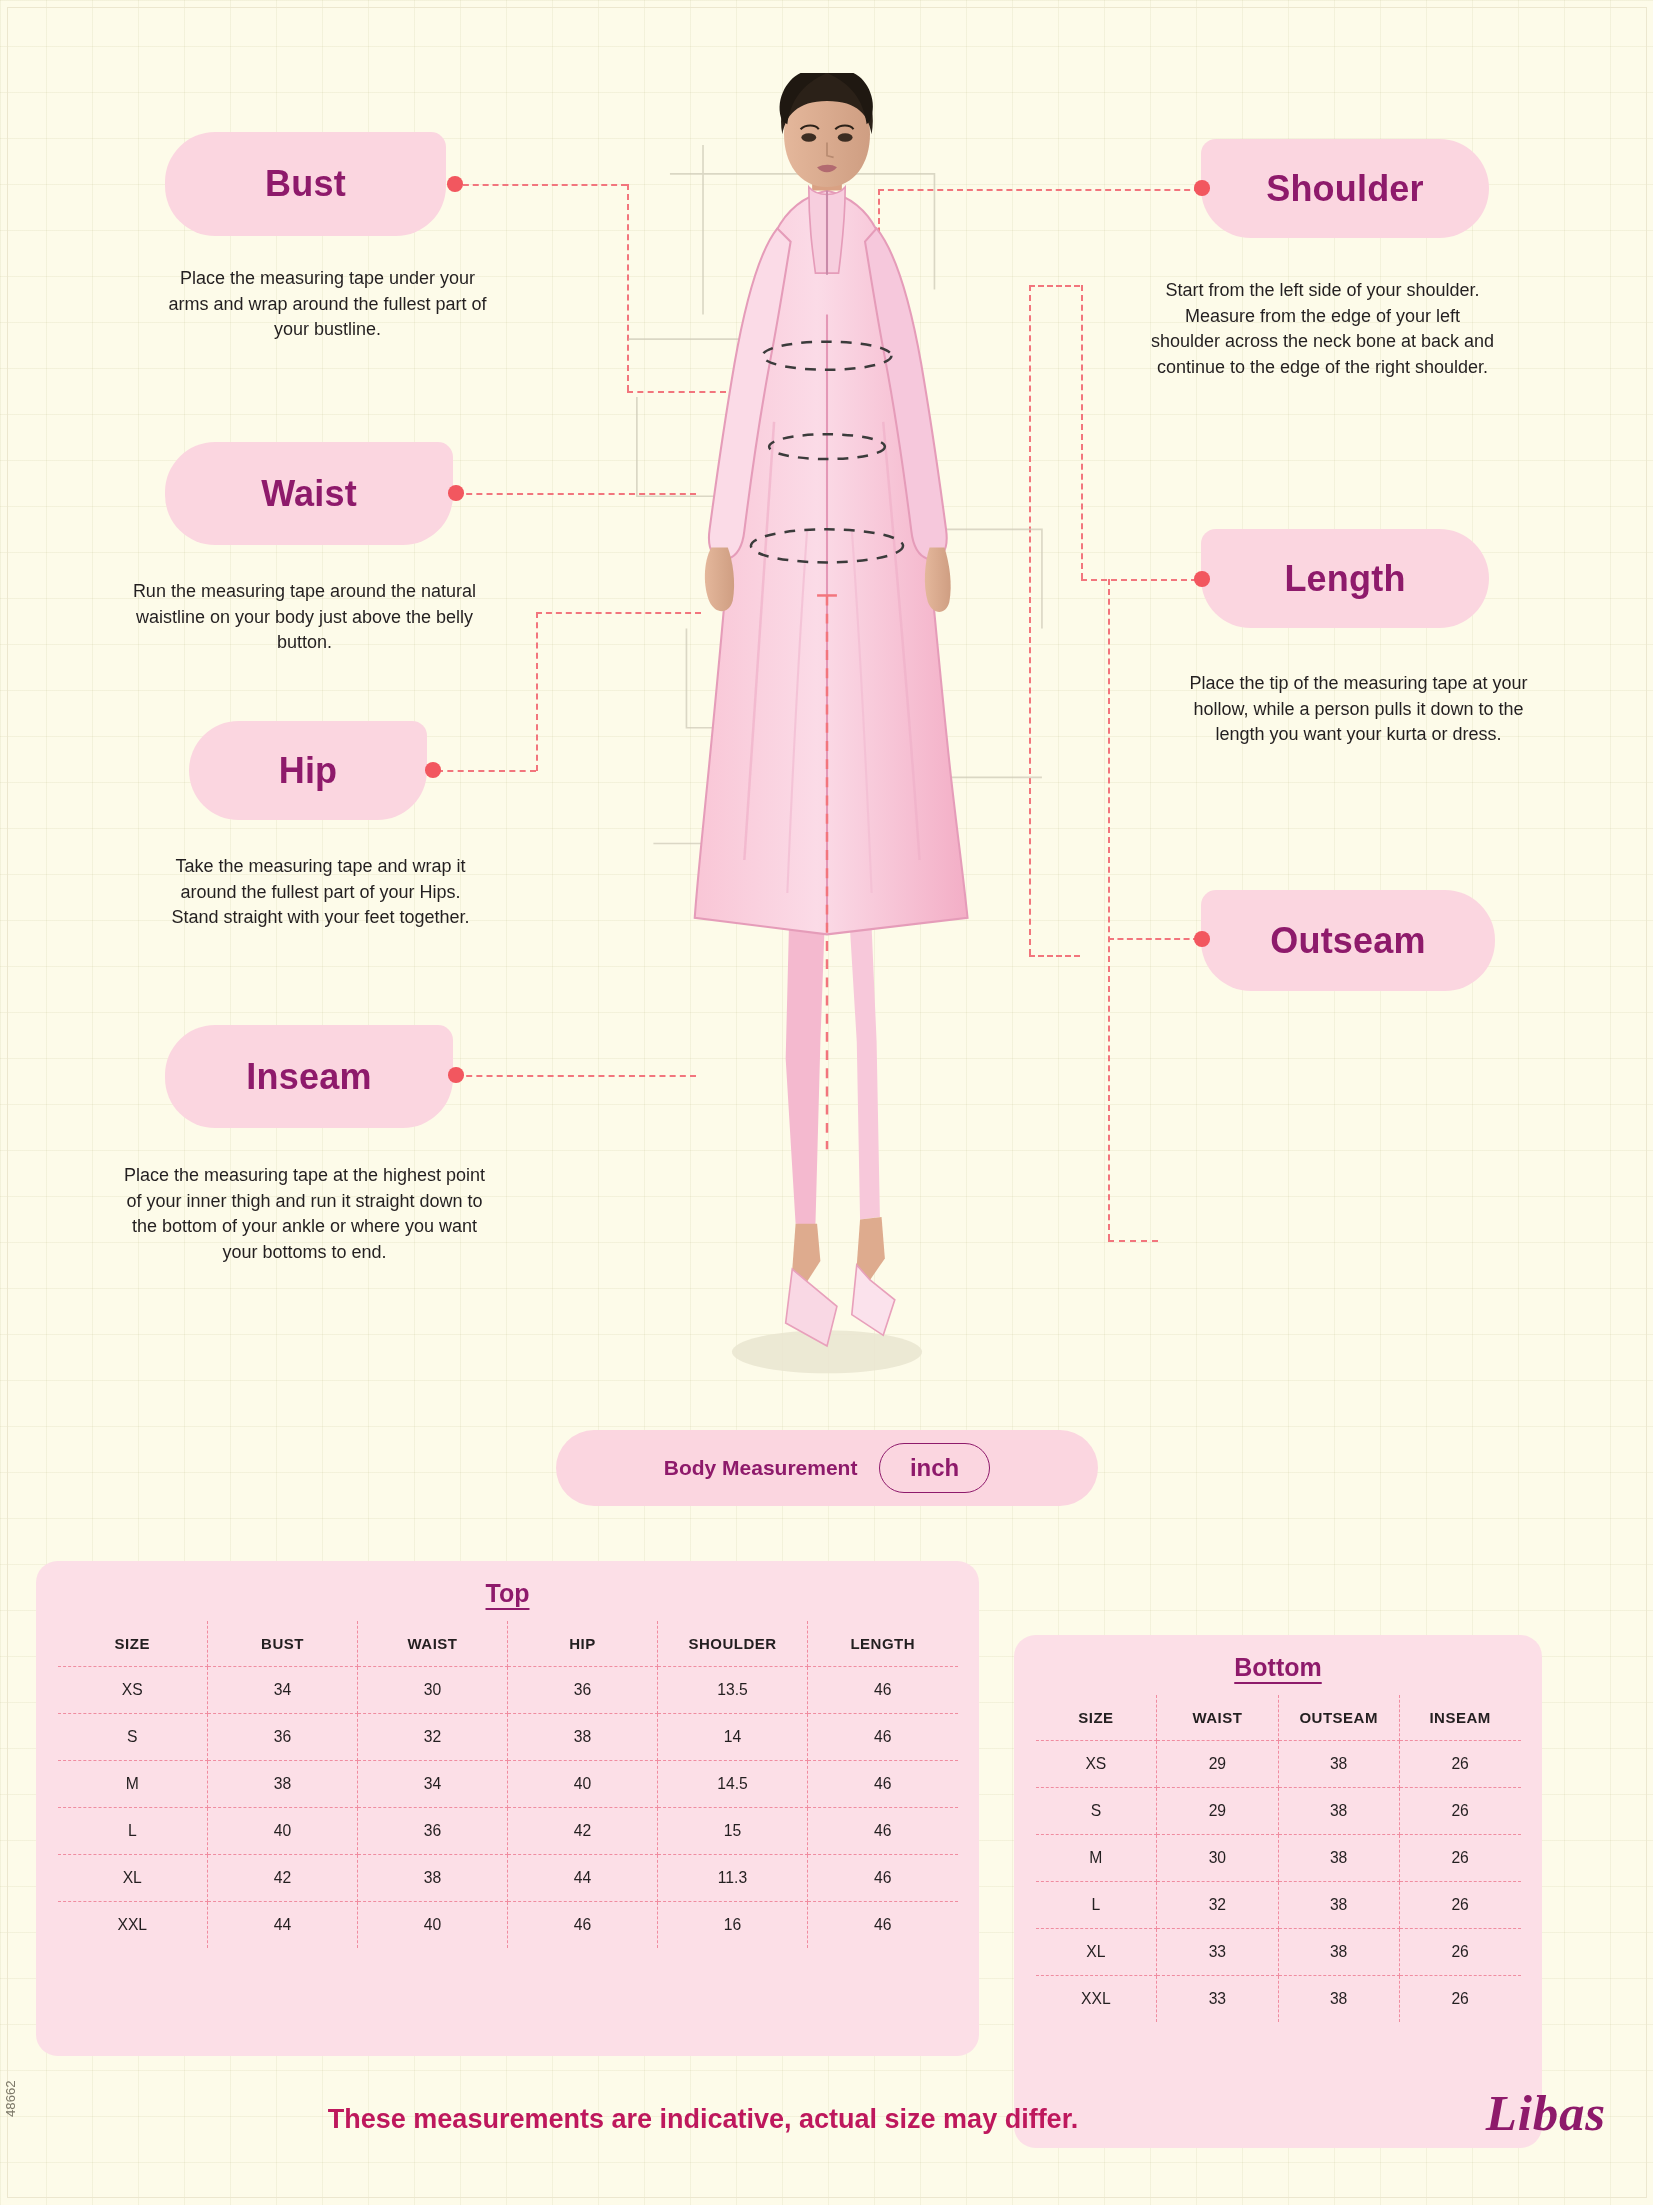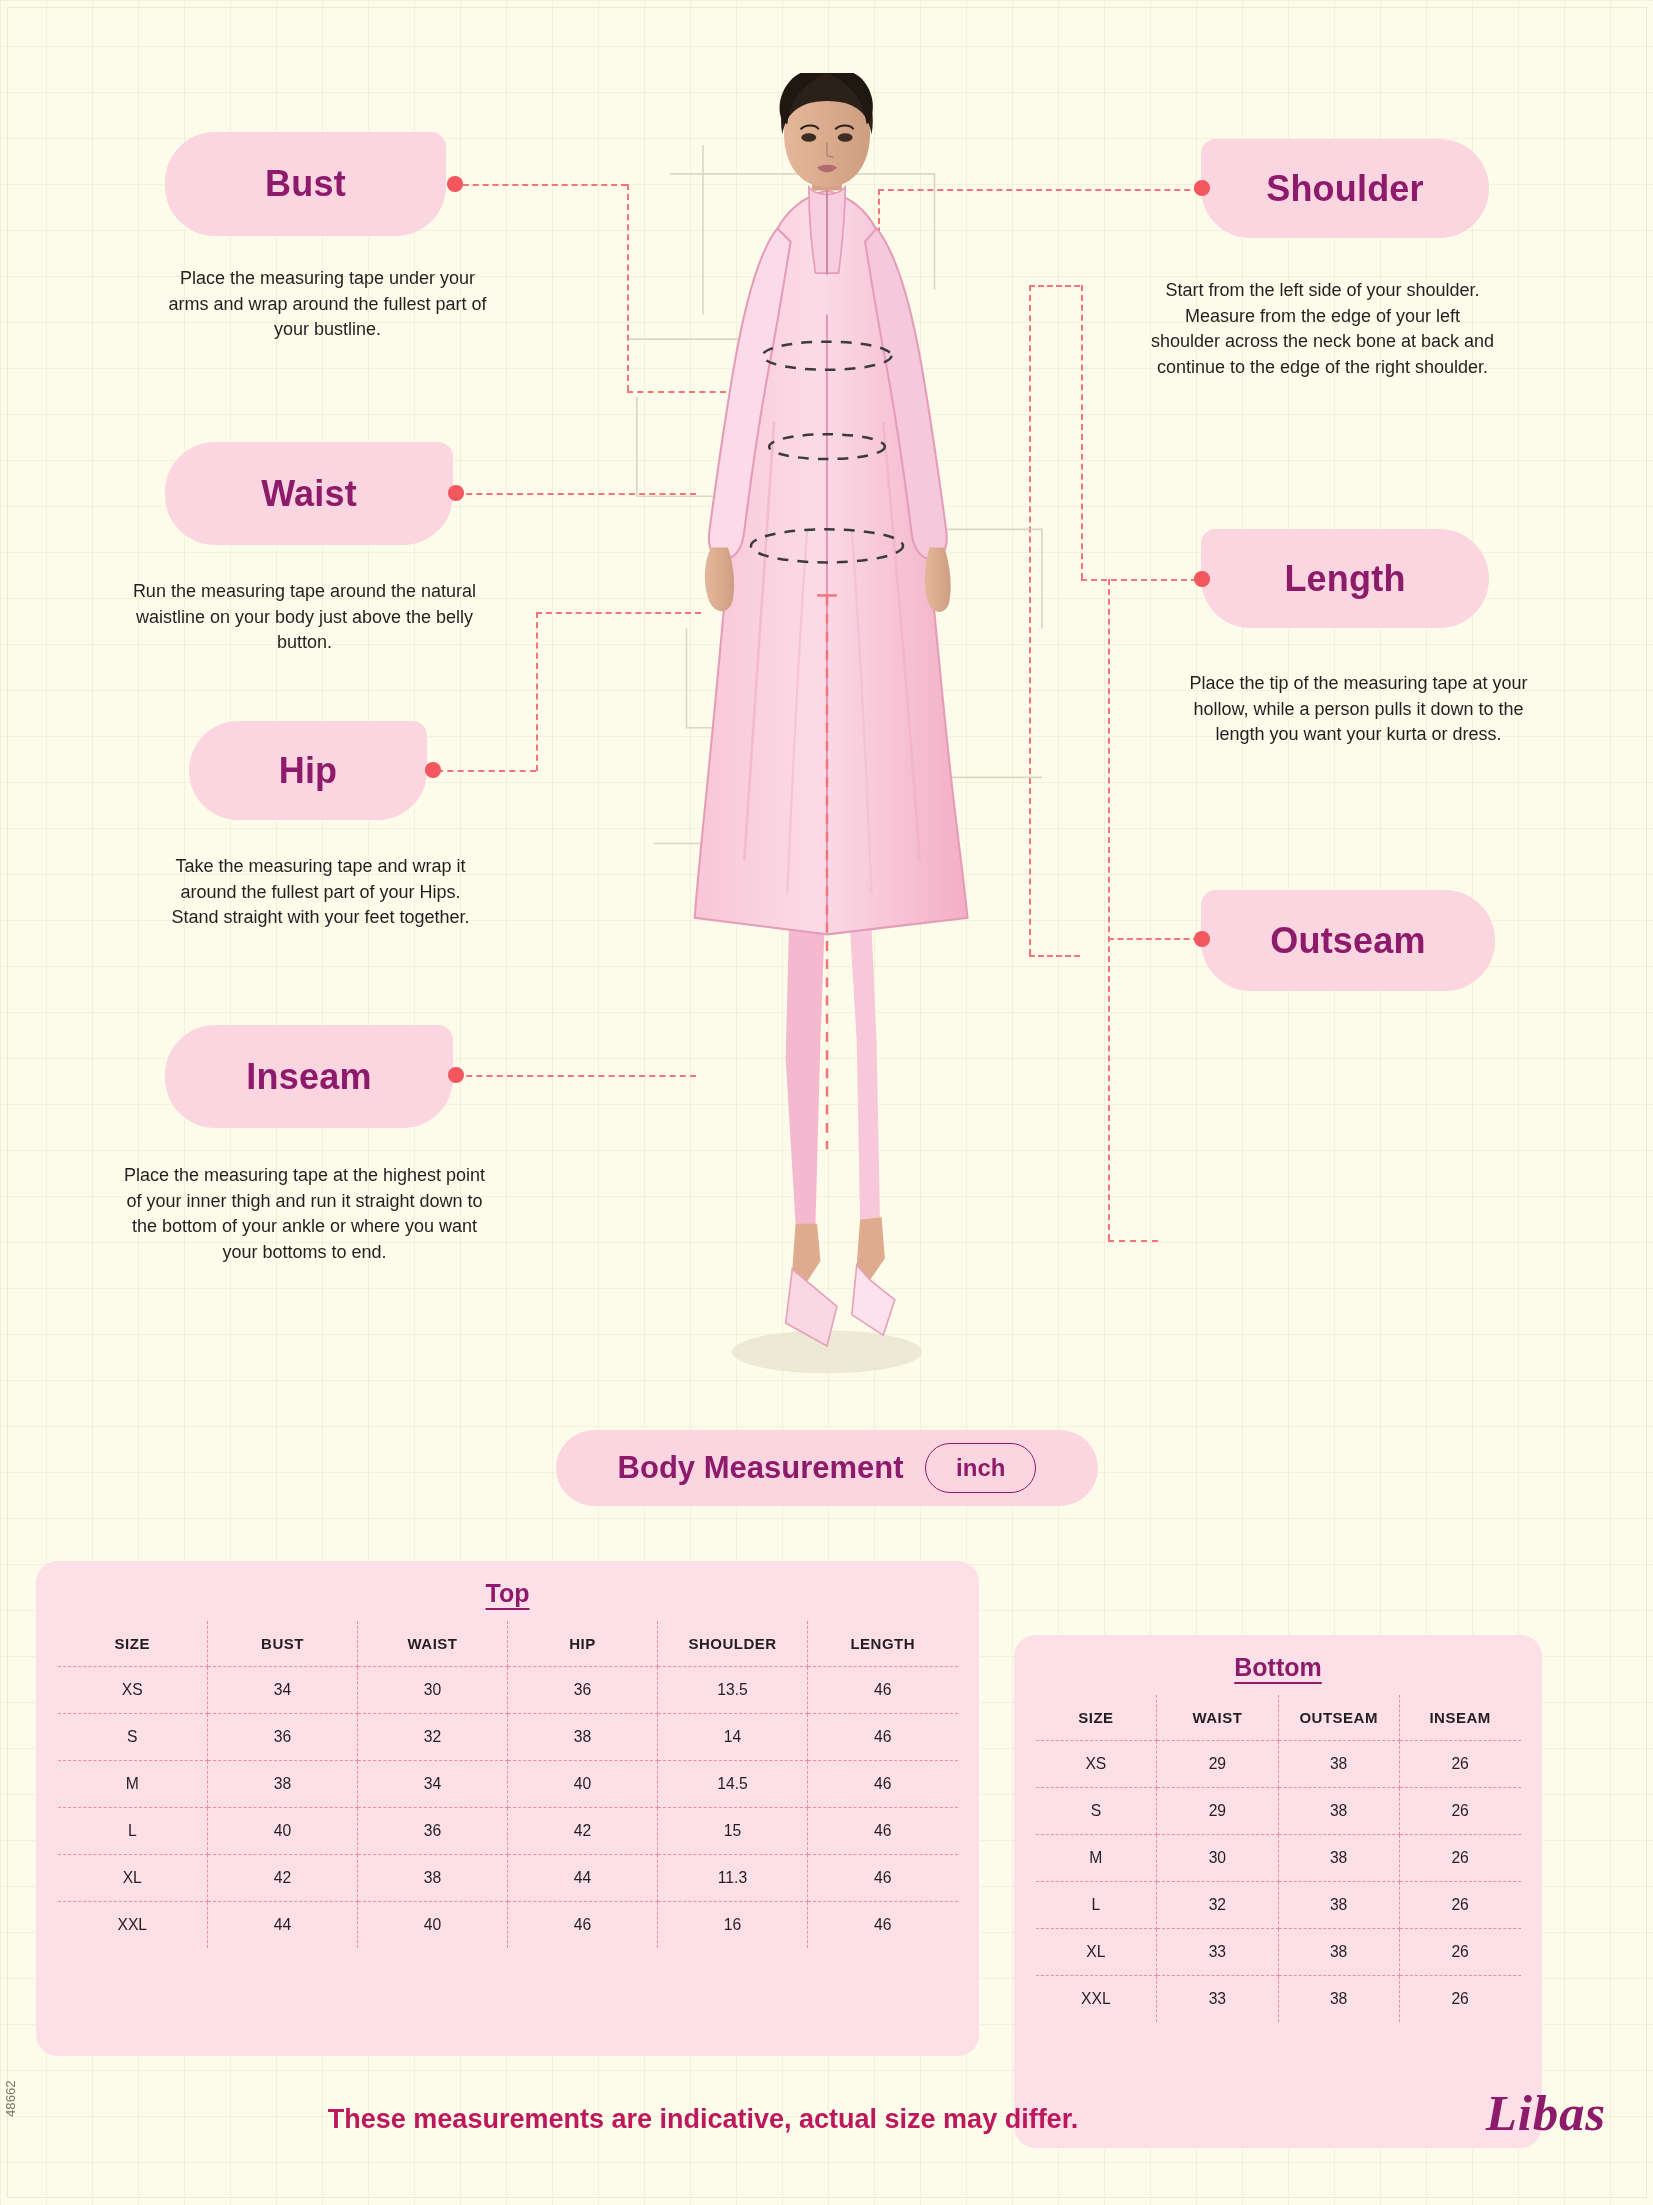--- a/index.html
+++ b/index.html
@@ -90,21 +90,21 @@
     width: 542px;
     height: 76px;
     background: #fbd6e0;
     border-radius: 41px;
     display: flex;
     align-items: center;
     justify-content: center;
     gap: 21.5px;
   }
   .bm-label {
-    font-size: 31px;
+    font-size: 21px;
     font-weight: bold;
     color: #8e1a6b;
   }
   .bm-unit {
     border: 1.7px solid #8e1a6b;
     border-radius: 33px;
     padding: 10px 30px;
     font-size: 24px;
     font-weight: bold;
     color: #8e1a6b;

